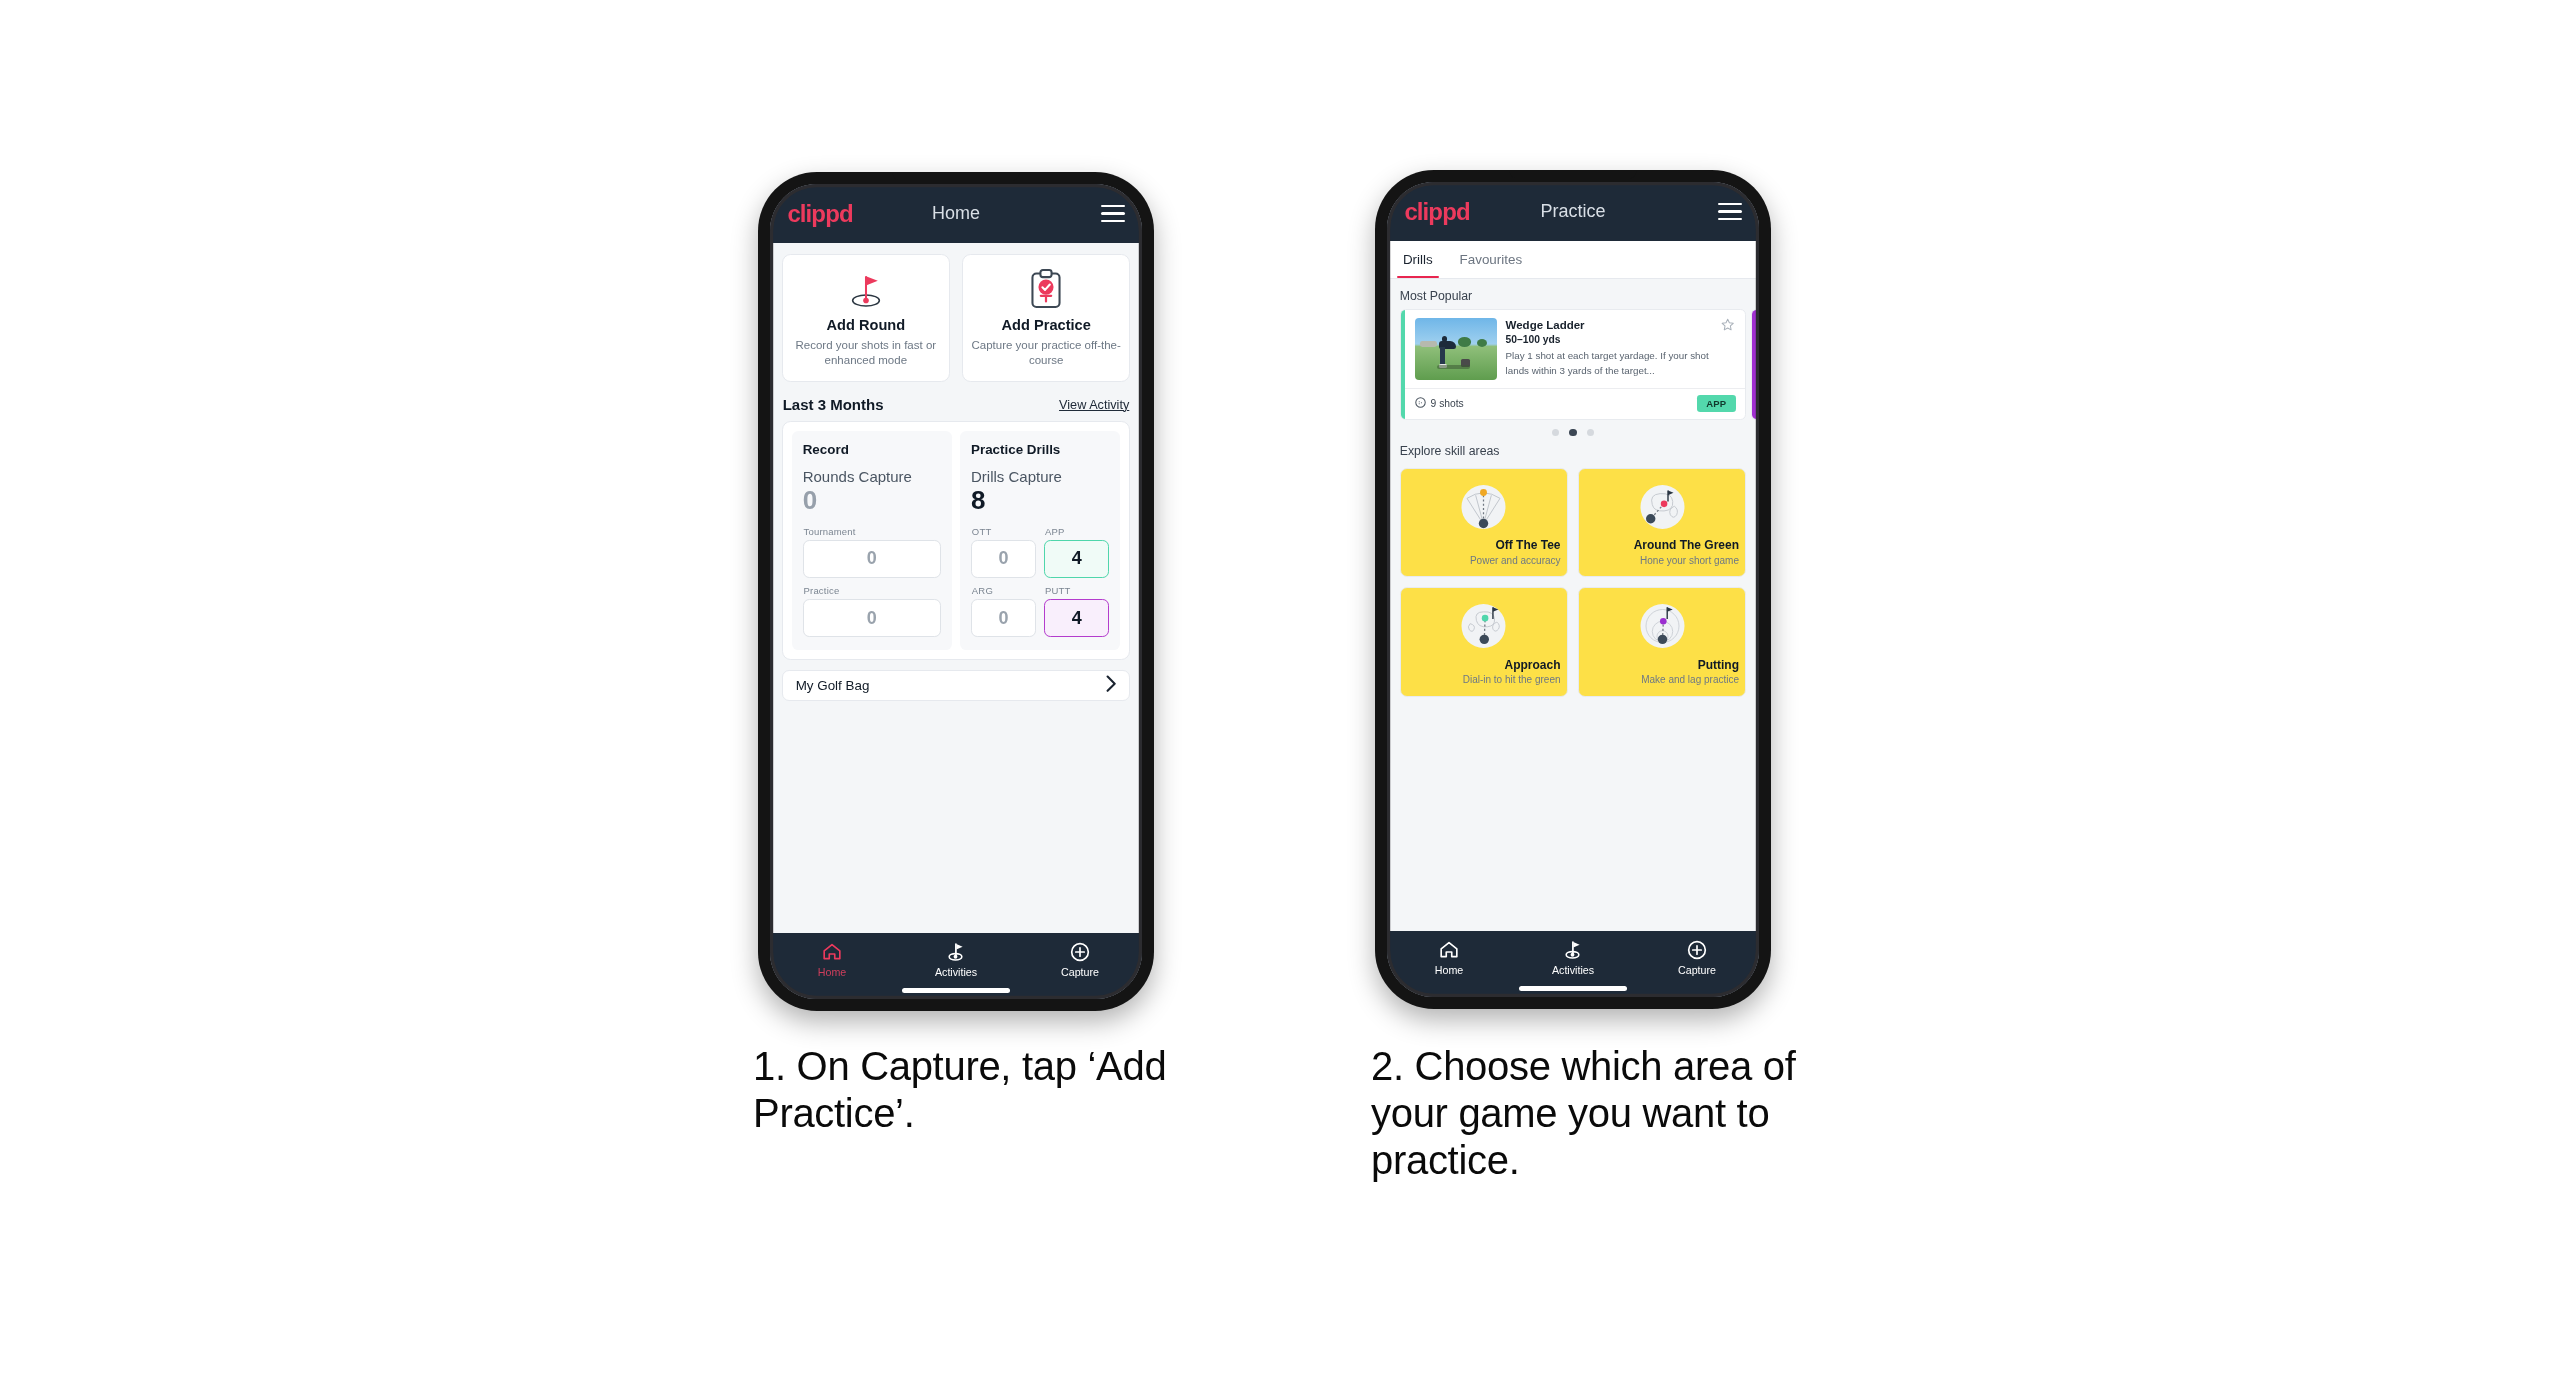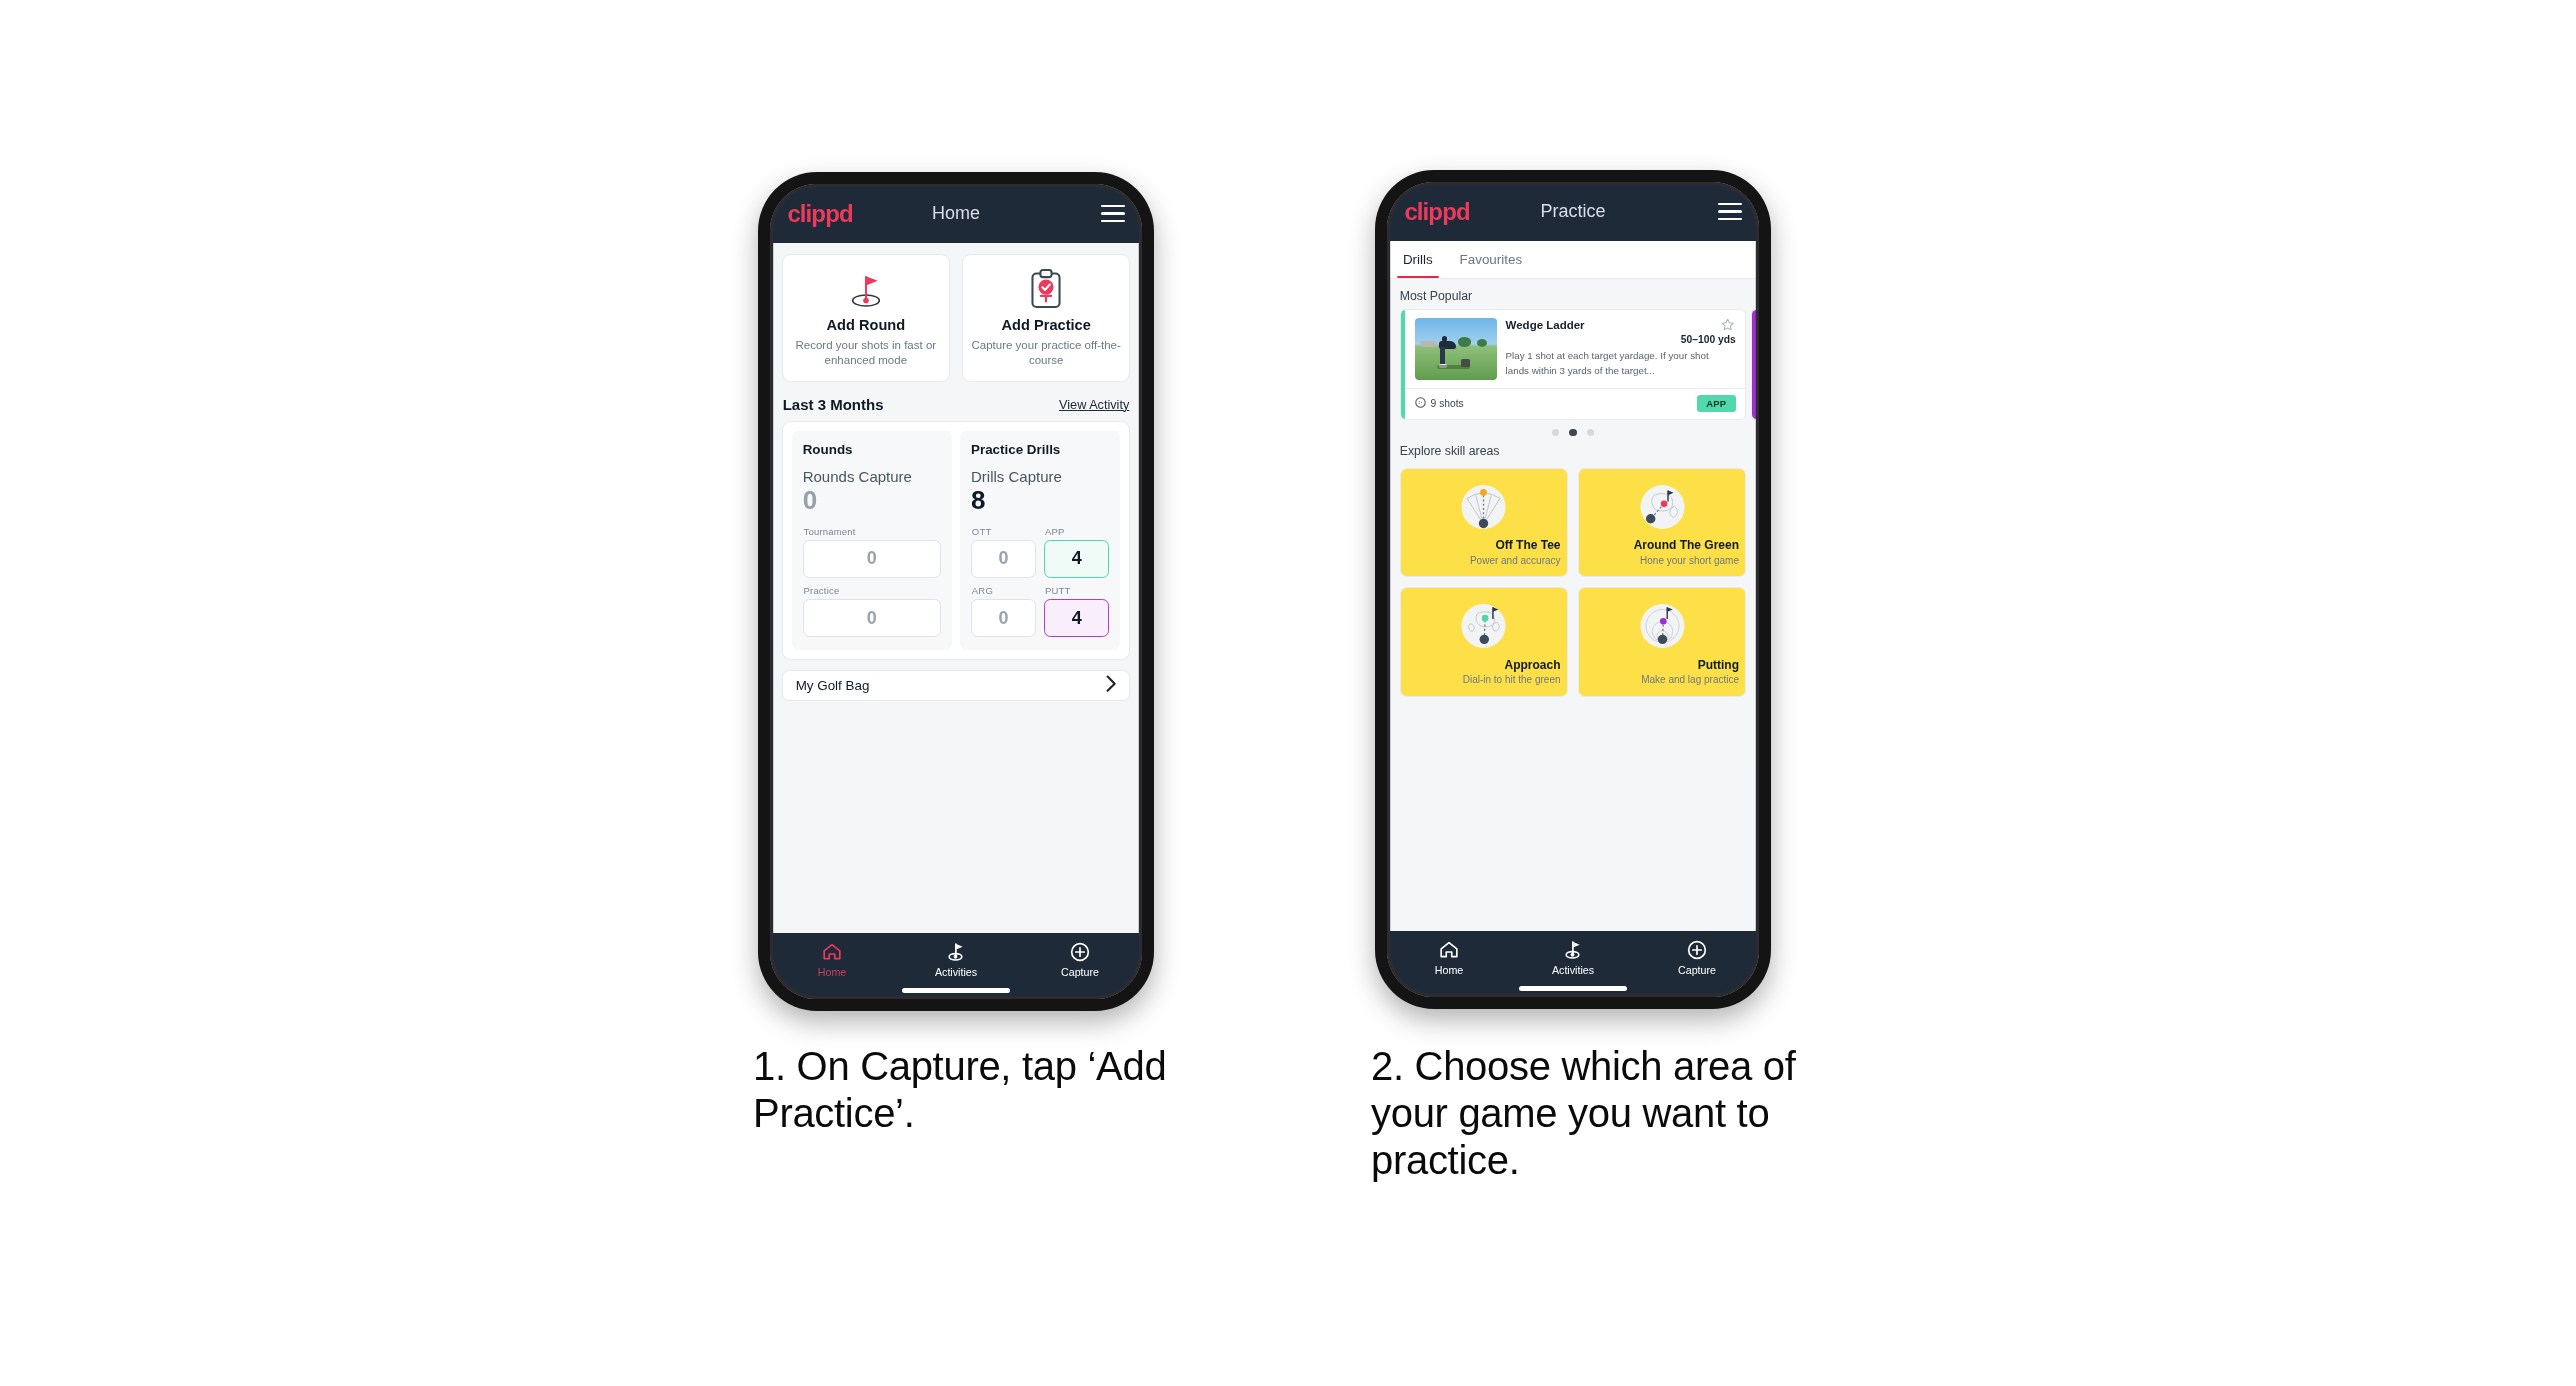--- a/index.html
+++ b/index.html
@@ -126,21 +126,21 @@
   .dcard-accent { position:absolute; left:0; top:0; bottom:0; width:4.7px; background:#53d8ac; }
   .dcard-top { display:flex; padding:8.7px 9.5px 8px 14.2px; }
   .dthumb {
     width:82px; height:62px; border-radius:4px; flex:0 0 82px; overflow:hidden; position:relative;
     background: linear-gradient(#6fb6e8 0%, #9fd0ef 42%, #8fbf7a 46%, #5f9d4e 100%);
   }
   .dthumb .tree { position:absolute; background:#3f7b46; border-radius:50%; }
   .dthumb .golfer { position:absolute; background:#243447; }
   .dinfo { flex:1; padding-left:8.7px; position:relative; }
   .dtitle { font-size:11.5px; font-weight:700; color:#18212c; line-height:1.25; }
-  .dyds { font-size:10.3px; font-weight:700; color:#18212c; margin-top:0.8px;text-align:right; }
+  .dyds { font-size:10.3px; font-weight:700; color:#18212c; margin-top:0.8px; }
   .ddesc { font-size:9.8px; line-height:1.45; color:#59636f; margin-top:4.7px; padding-right:9.5px; }
   .star { position:absolute; right:1.6px; top:0px; color:#aab2bb; font-size:14.2px; line-height:1; }
   .dcard-bot {
     border-top:0.8px solid #ecedf0; padding:5.5px 9.5px 6.3px 14.2px;
     display:flex; align-items:center;
   }
   .shots { display:flex; align-items:center; gap:4.7px; font-size:10.3px; color:#3b444f; }
   .badge {
     margin-left:auto; background:#53d8ac; color:#11382c; font-size:9.5px; font-weight:700;
     padding:3.2px 9.5px; border-radius:3.2px; letter-spacing:0.2px;
@@ -219,21 +219,21 @@
         </div>
 
         <div class="section-row">
           <div class="section-title">Last 3 Months</div>
           <a class="section-link" href="#">View Activity</a>
         </div>
 
         <div class="stats-card">
 
           <div class="stats-col">
-            <div class="stats-head">Rounds</div>
+            <div class="stats-head">Record</div>
             <div class="stats-sub">Rounds Capture</div>
             <div class="big-num zero">0</div>
 
             <div class="field-wrap">
               <div class="field-lab">Tournament</div>
               <div class="field-box">0</div>
             </div>
             <div class="field-wrap">
               <div class="field-lab">Practice</div>
               <div class="field-box">0</div>

